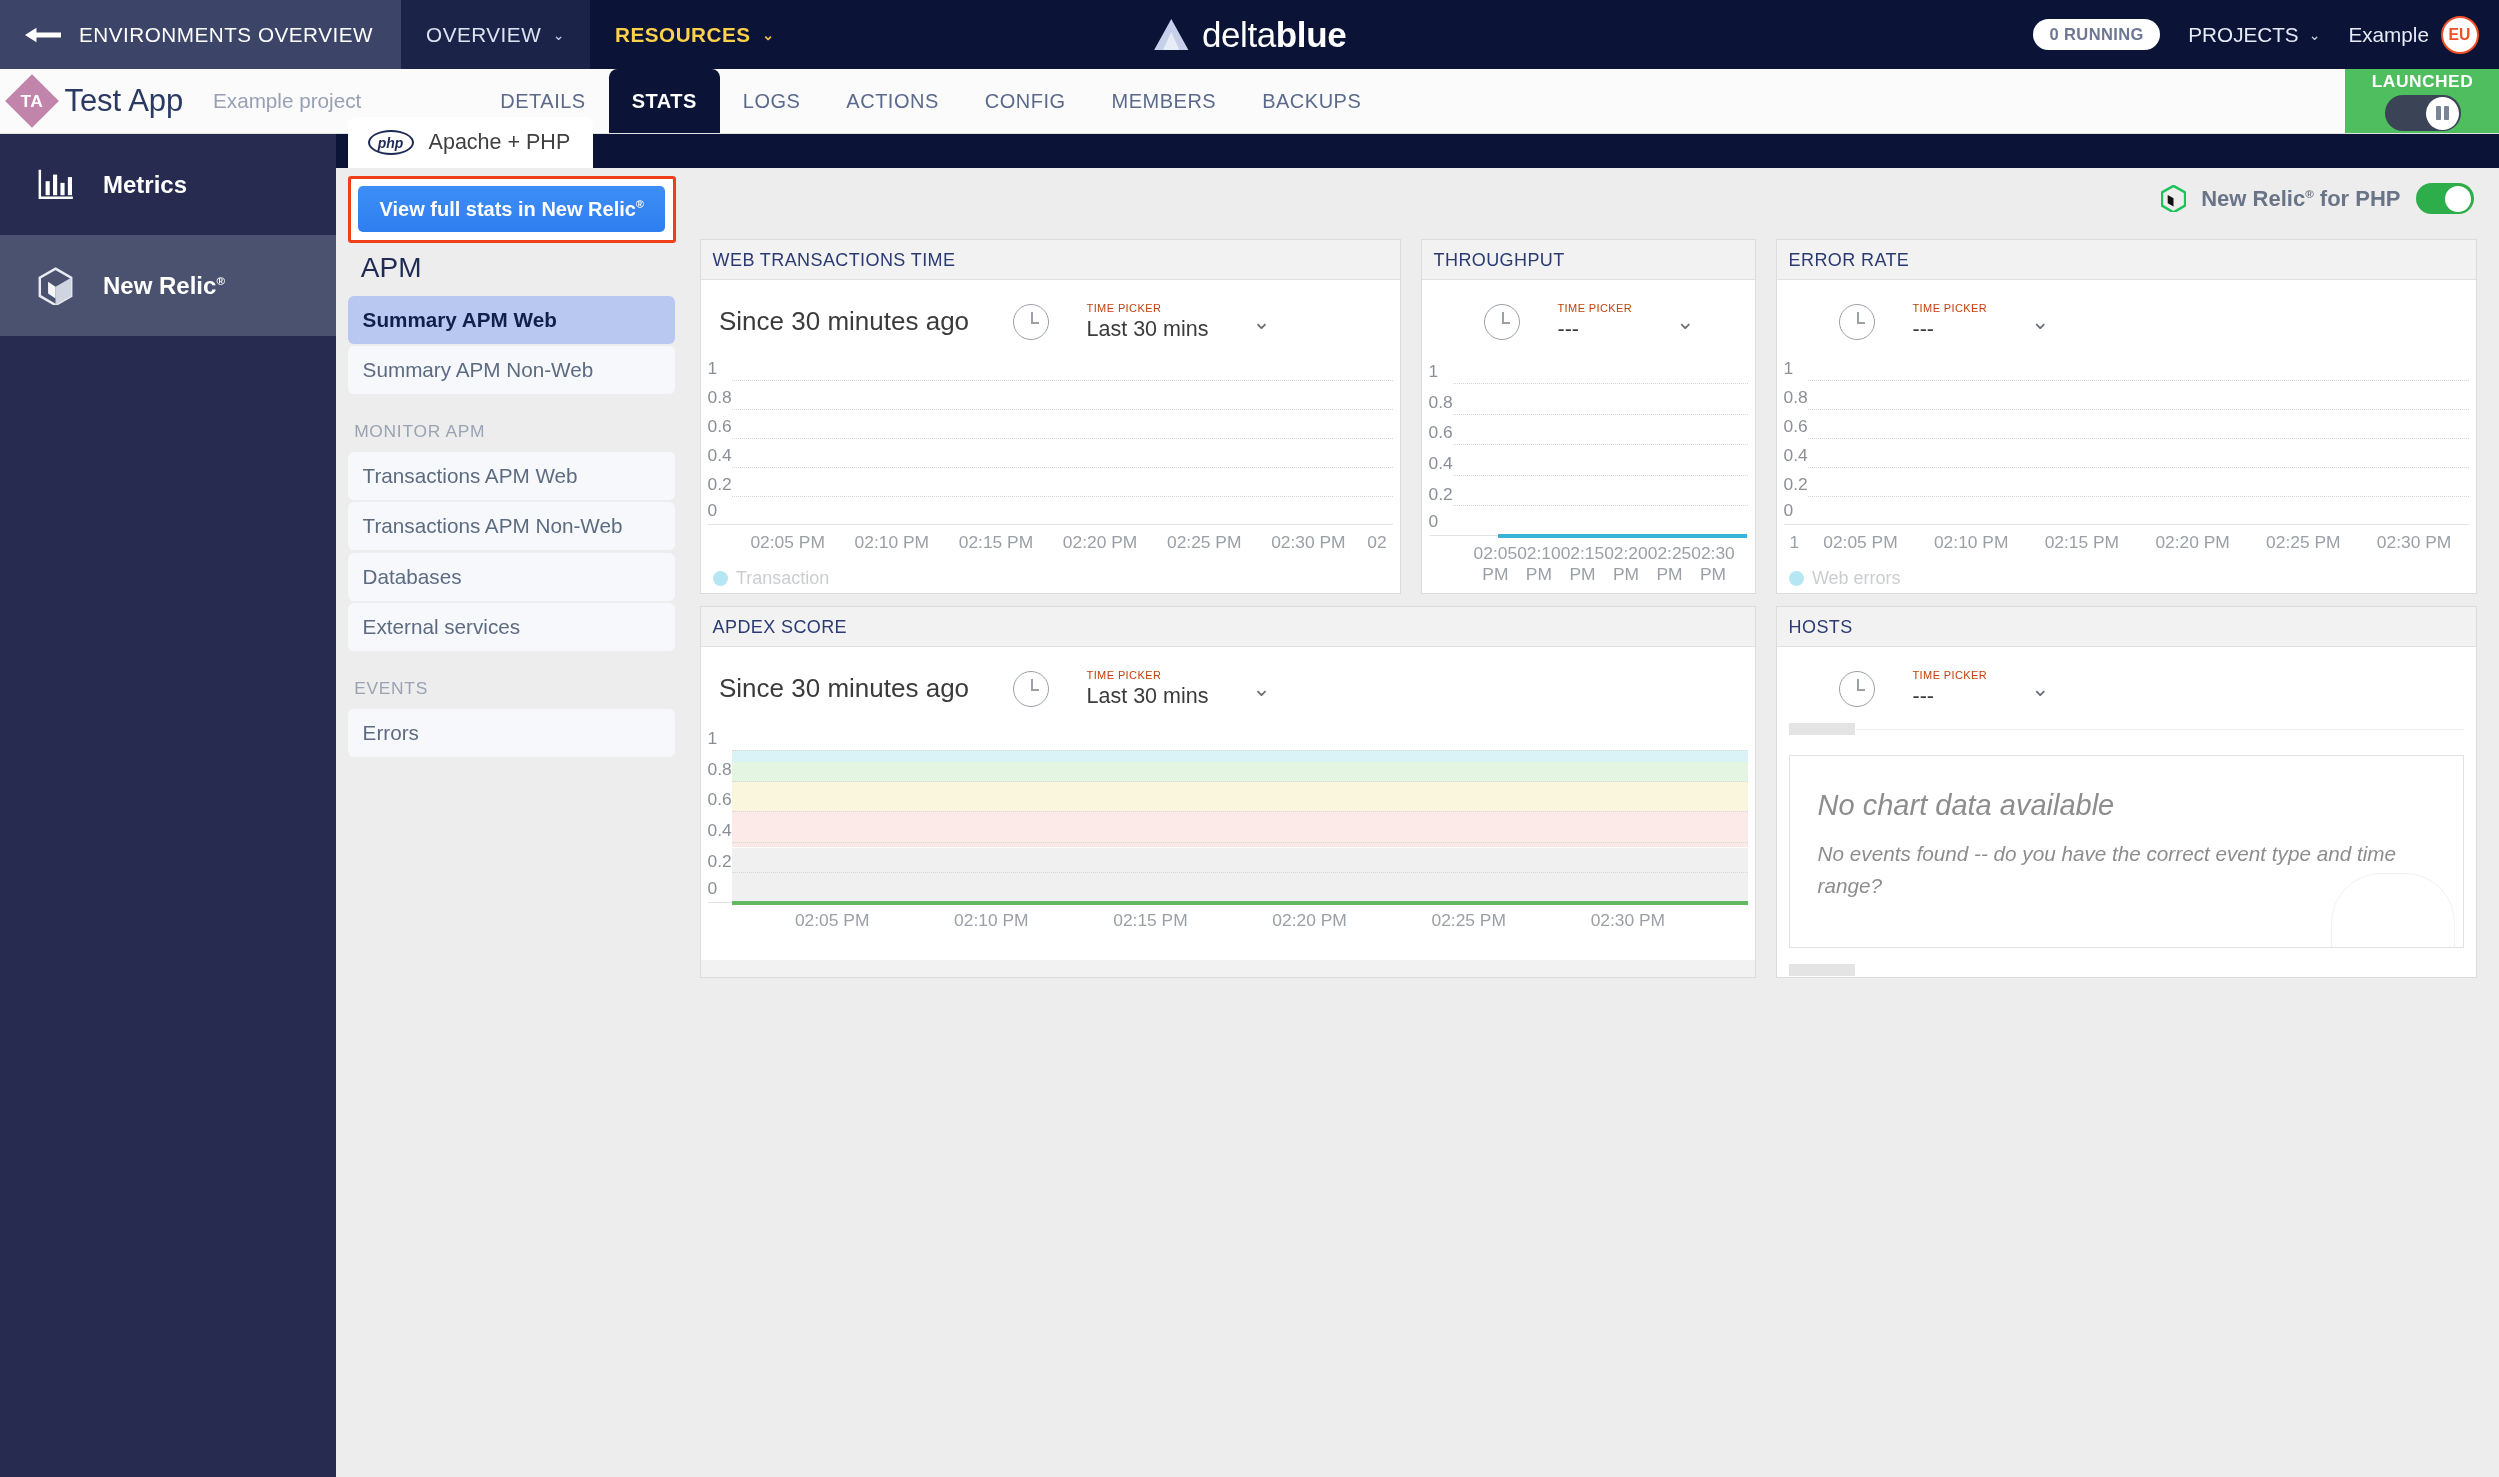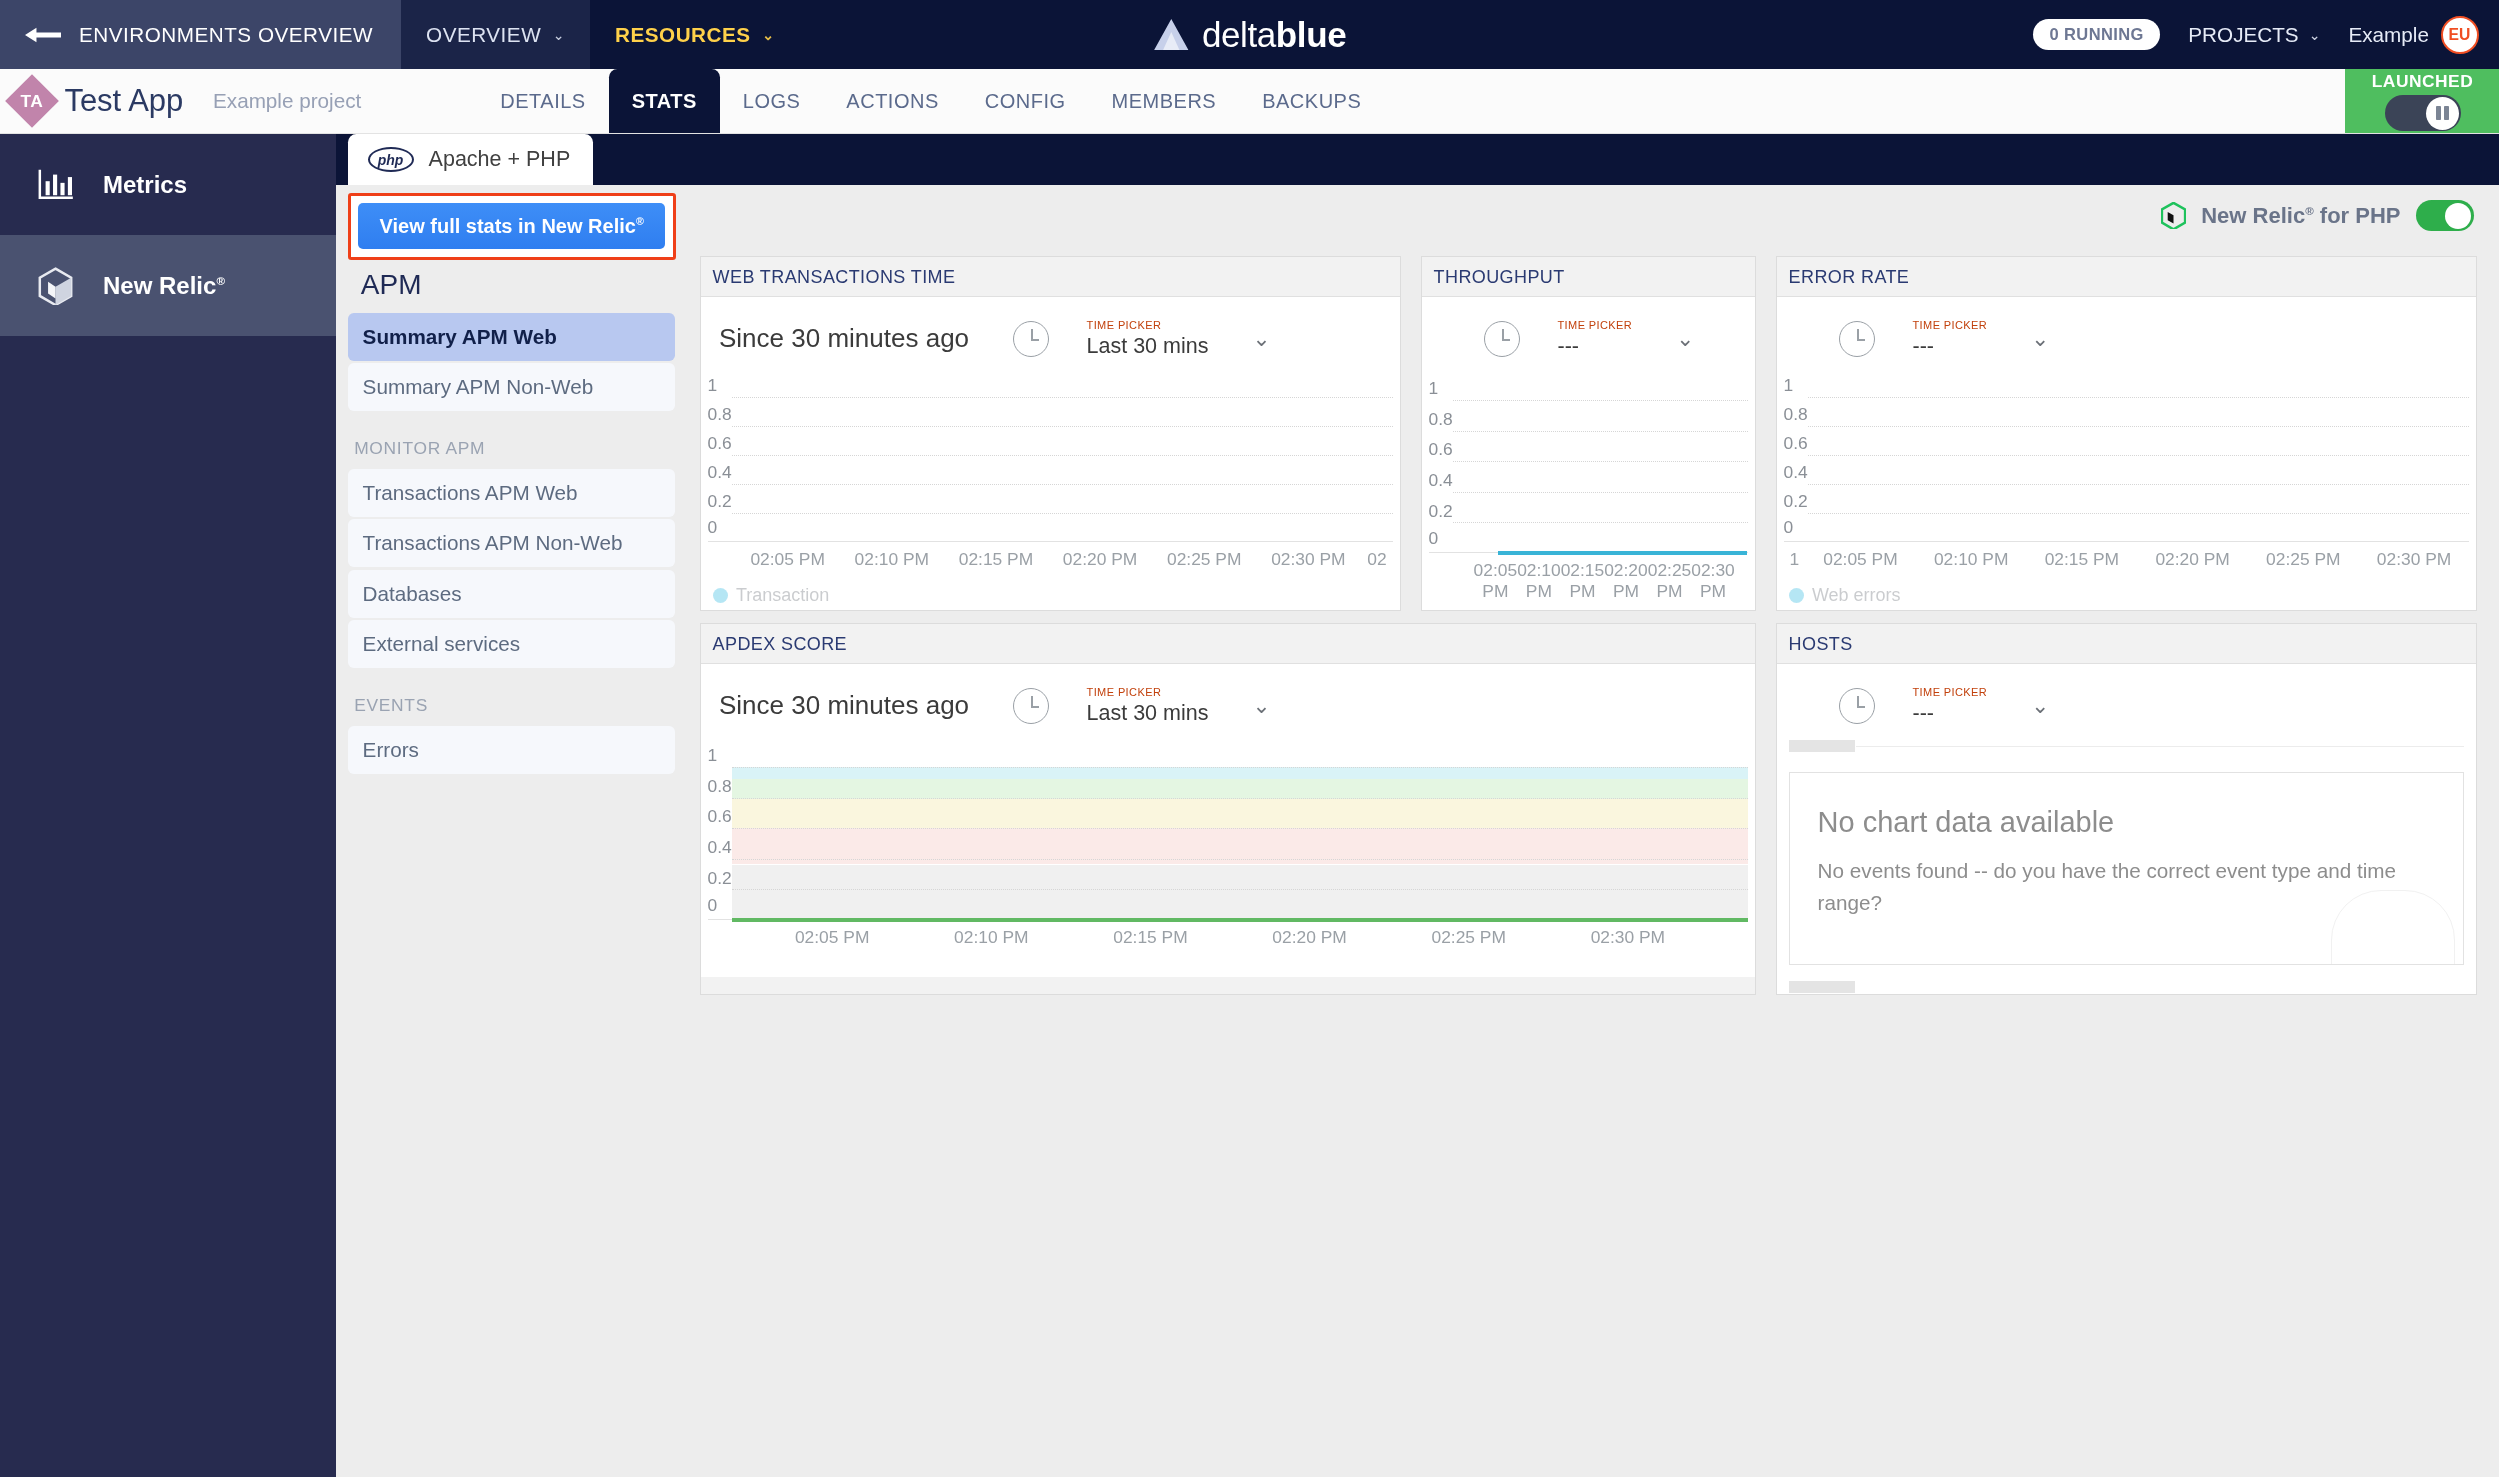--- a/index.html
+++ b/index.html
@@ -120,21 +120,21 @@
     height: 101px; display: flex; align-items: center;
     gap: 30px; padding-left: 38px; color: #fff;
     font-size: 24px; font-weight: 700;
   }
   .side-item.active { background: #4a5270; }
   .side-label sup { font-size: 11.6px; font-weight: 700; }
 
   
   .content { flex: 1; background: #ededed; position: relative; }
 
-  .phptab-row { height: 51px; background: #0b1437; display: flex; align-items: flex-end; }
+  .phptab-row { height: 34px; background: #0b1437; display: flex; align-items: flex-end; }
   .php-tab {
     background: #fff; border-radius: 8.3px 8.3px 0 0;
     height: 51px; display: flex; align-items: center; gap: 15px;
     padding: 0 23px 0 20px; margin-left: 11.6px;
   }
   .php-logo {
     width: 46px; height: 25px; border: 2.5px solid #1f2a55; border-radius: 50%;
     display: flex; align-items: center; justify-content: center;
     font-size: 14px; font-style: italic; font-weight: 700; color: #1f2a55;
   }
@@ -215,21 +215,21 @@
   .xtick { font-size: 17.4px; color: #9aa0a6; text-align: center; }
   .series-line { position: absolute; height: 3.3px; background: #39b4d7; }
   .series-line-green { position: absolute; height: 4.1px; background: #61b963; }
   .legend { position: absolute; display: flex; align-items: center; gap: 8.3px; font-size: 18px; color: #6b7077; }
   .legend-dot { width: 15px; height: 15px; border-radius: 50%; background: #2fb8e0; }
 
   .band { position: absolute; left: 31px; right: 6.6px; }
 
   .nodata-box {
     border: 0.8px solid #e2e2e2; margin: 20px 11.6px 0 11.6px;
-    padding: 33px 28px 46px 28px; position: relative; overflow: hidden;
+    padding: 33px 28px 46px 28px; position: relative; overflow: hidden; font-style: italic;
   }
   .nodata-title { font-size: 29px; color: #8d8d8d; }
   .nodata-sub { font-size: 20.7px; color: #8d8d8d; margin-top: 16.5px; line-height: 1.5; max-width: 628px; }
   .ghost-cloud {
     position: absolute; right: 8.3px; bottom: -33px;
     width: 124px; height: 107px; border: 1.7px solid #f1f1f1; border-radius: 50px 50px 0 0;
   }
   .scroll-stub { height: 11.6px; background: #e4e4e4; width: 66px; margin: 16.5px 0 0 11.6px; }
   .thin-rule { border-top: 0.8px solid #ececec; margin: 20px 11.6px 0 79px; }
 </style>

